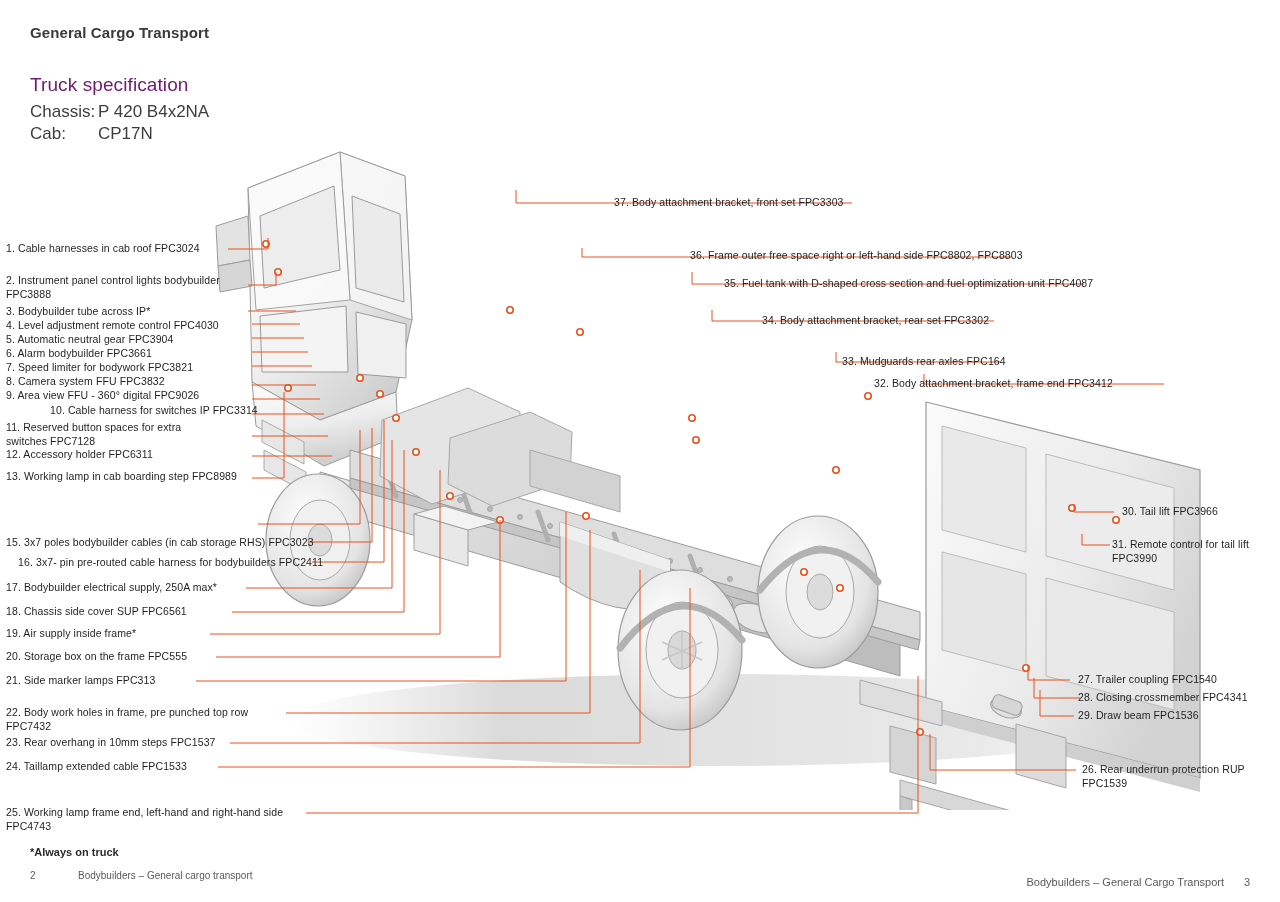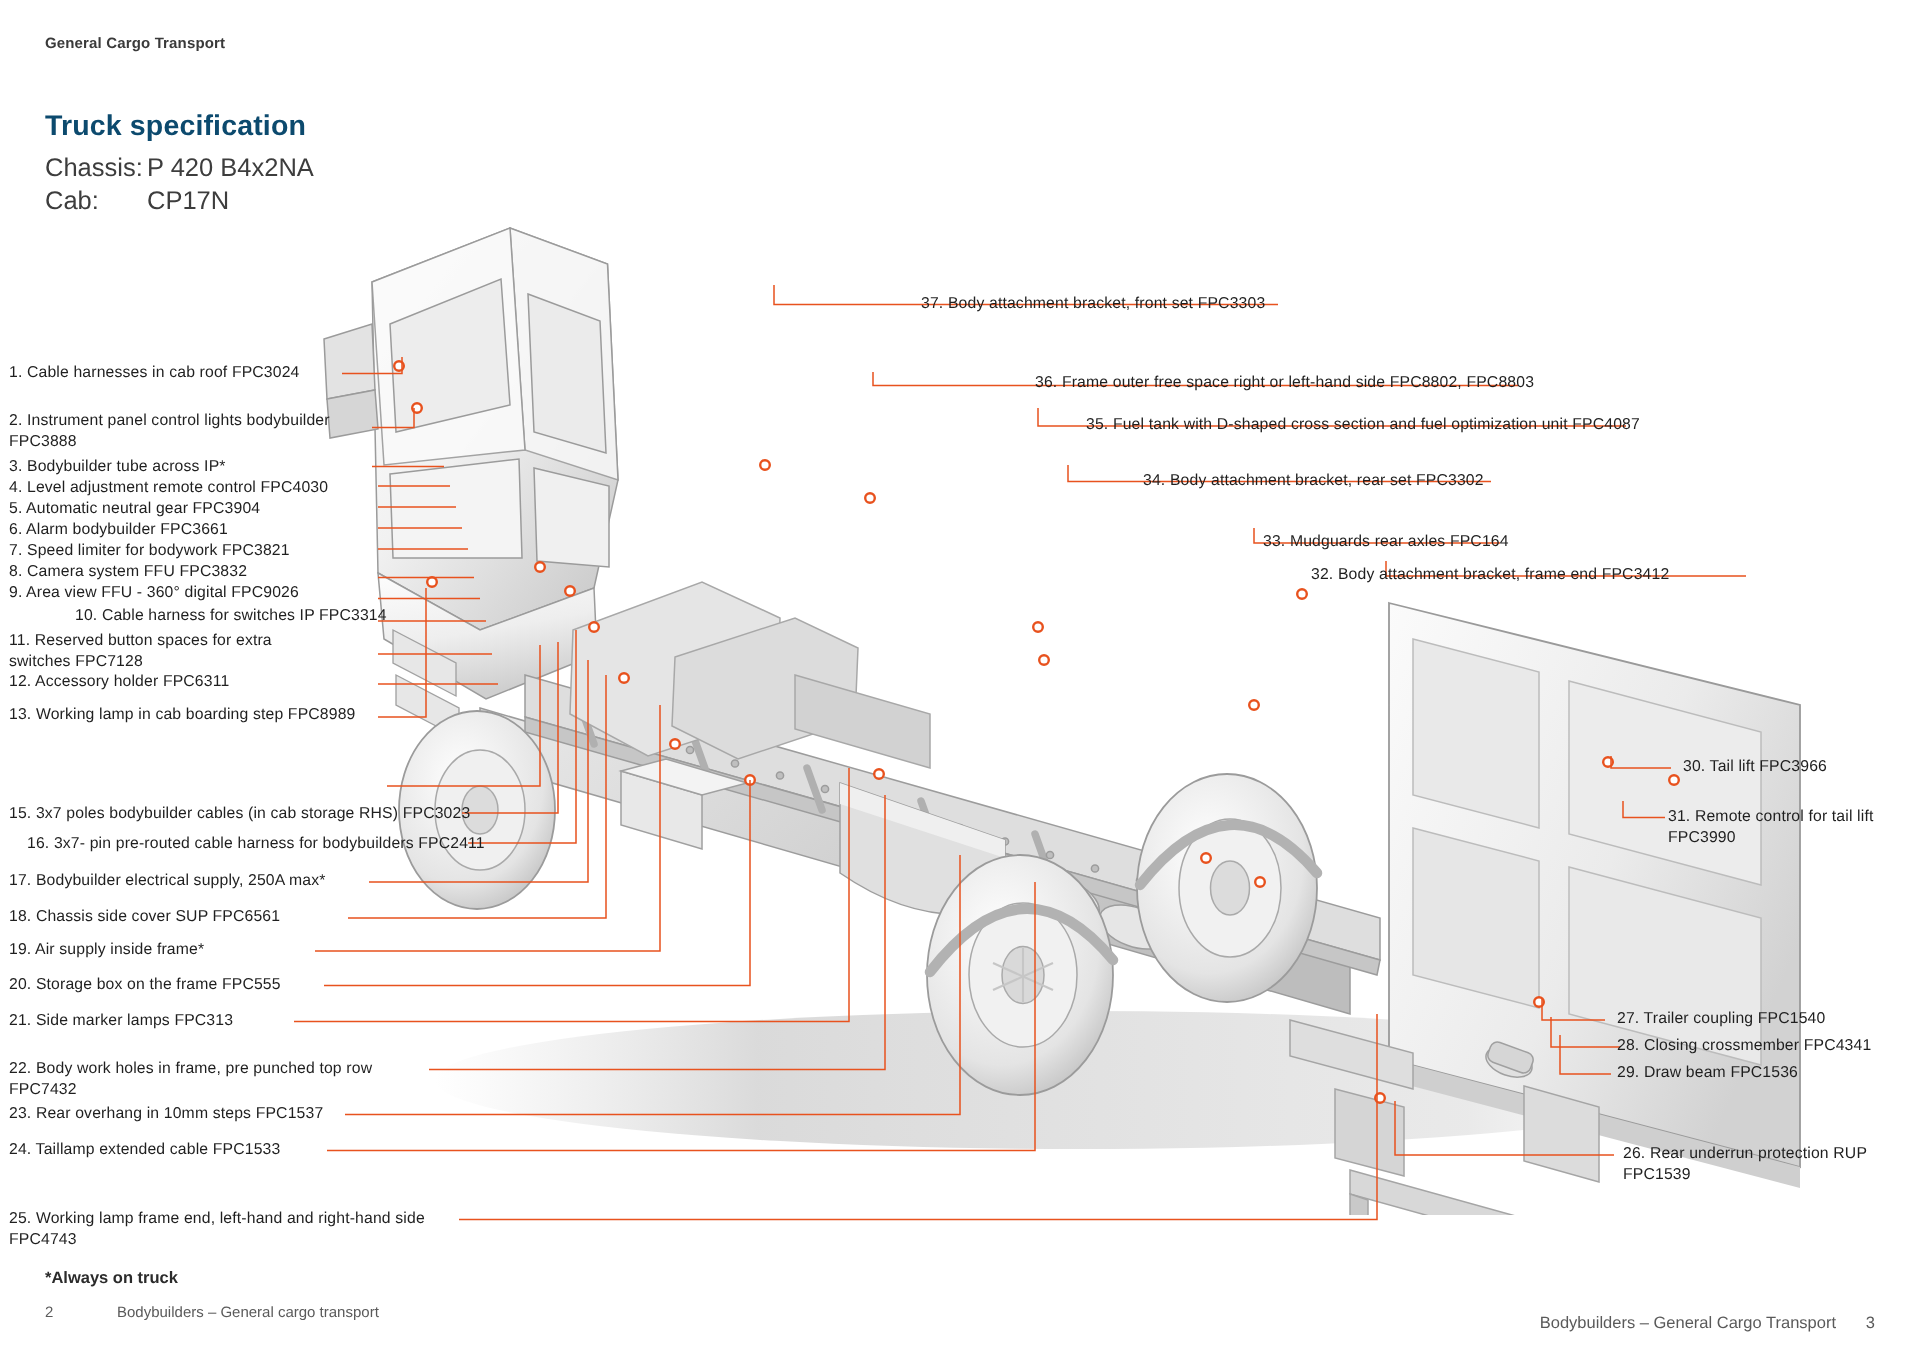--- a/index.html
+++ b/index.html
@@ -18,34 +18,34 @@
   .page {
     position: absolute;
     inset: 0;
   }
 
   
   .kicker {
     position: absolute;
     left: 30px;
     top: 24px;
-    font-size: 10px;
+    font-size: 15px;
     font-weight: bold;
     letter-spacing: 0.1px;
     color: #3a3a3a;
   }
   .title-block {
     position: absolute;
     left: 30px;
     top: 74px;
   }
   .title-block .h1 {
     font-size: 19px;
-    font-weight: bold;
-    color: #0c4a6e;
+    font-weight: normal;
+    color: #701a75;
     letter-spacing: 0.1px;
     margin-bottom: 5px;
   }
   .spec-row {
     font-size: 17px;
     color: #3d3d3d;
     line-height: 1.32;
     white-space: pre;
   }
   .spec-row .lbl {

